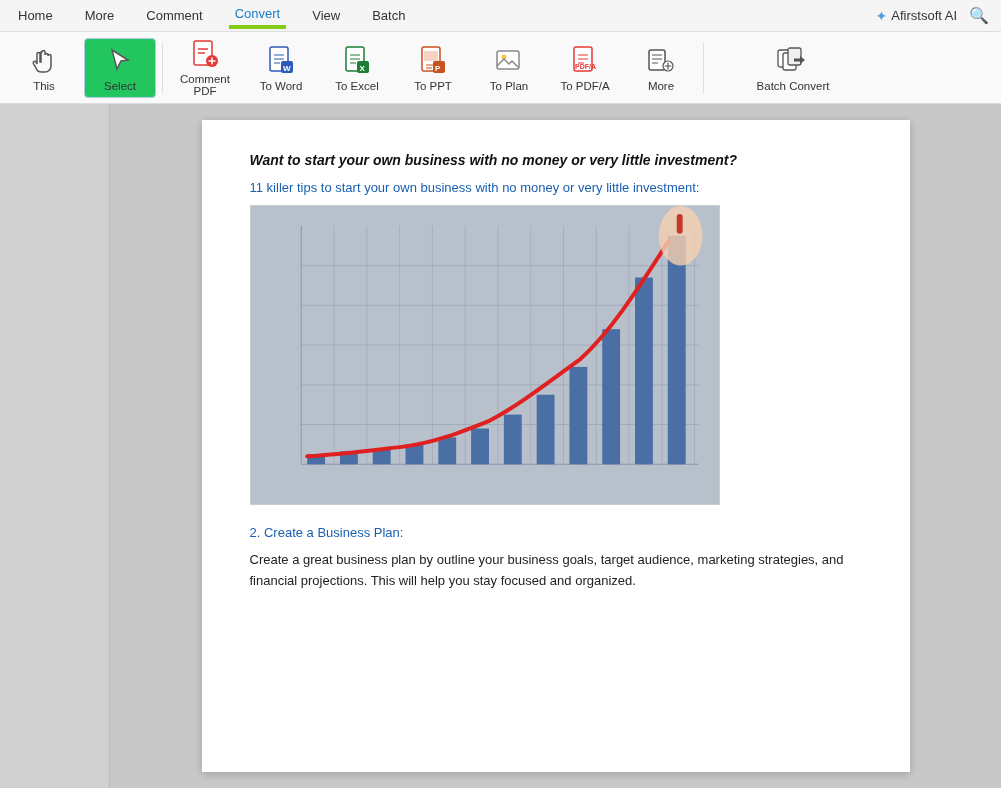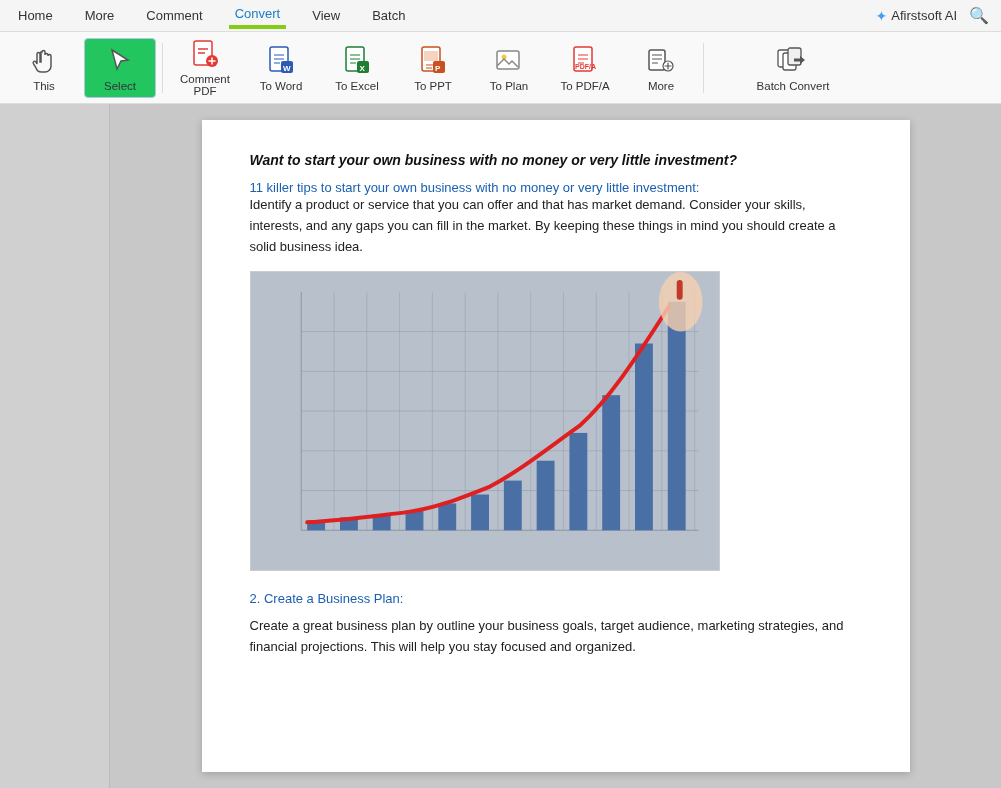--- a/index.html
+++ b/index.html
@@ -113,20 +113,21 @@
     }
     .doc-para {
       font-size: 13px;
       color: #222;
       line-height: 1.6;
       margin-bottom: 14px;
     }
     .doc-link {
       color: #1a5fb0;
       font-size: 13px;
+      margin-bottom: 10px;
       display: block;
     }
     .doc-heading-blue {
       color: #1a5fb0;
       font-size: 13px;
       margin-bottom: 10px;
     }
     .chart-container {
       width: 470px;
       height: 300px;
@@ -305,21 +306,20 @@
 
   <div class="document-area">
     <div class="doc-page">
 
       <p class="doc-title">Want to start your own business with no money or very little investment?</p>
 
 
       <a class="doc-link">11 killer tips to start your own business with no money or very little investment:</a>
 
 
-      <p class="doc-para">Identify a product or service that you can offer and that has market demand. Consider your skills, interests, and any gaps you can fill in the market. By keeping these things in mind you should create a solid business idea.</p>
 
       <div class="chart-container">
         <svg class="chart-svg" viewBox="0 0 470 300">
 
           <rect width="470" height="300" fill="#b8c0cc"></rect>
 
           <line x1="50" y1="20" x2="50" y2="260" stroke="#8a96a8" stroke-width="1"></line>
           <line x1="50" y1="260" x2="450" y2="260" stroke="#8a96a8" stroke-width="1"></line>
 
           <line x1="50" y1="60" x2="450" y2="60" stroke="#8a96a8" stroke-width="0.7" opacity="0.7"></line>

